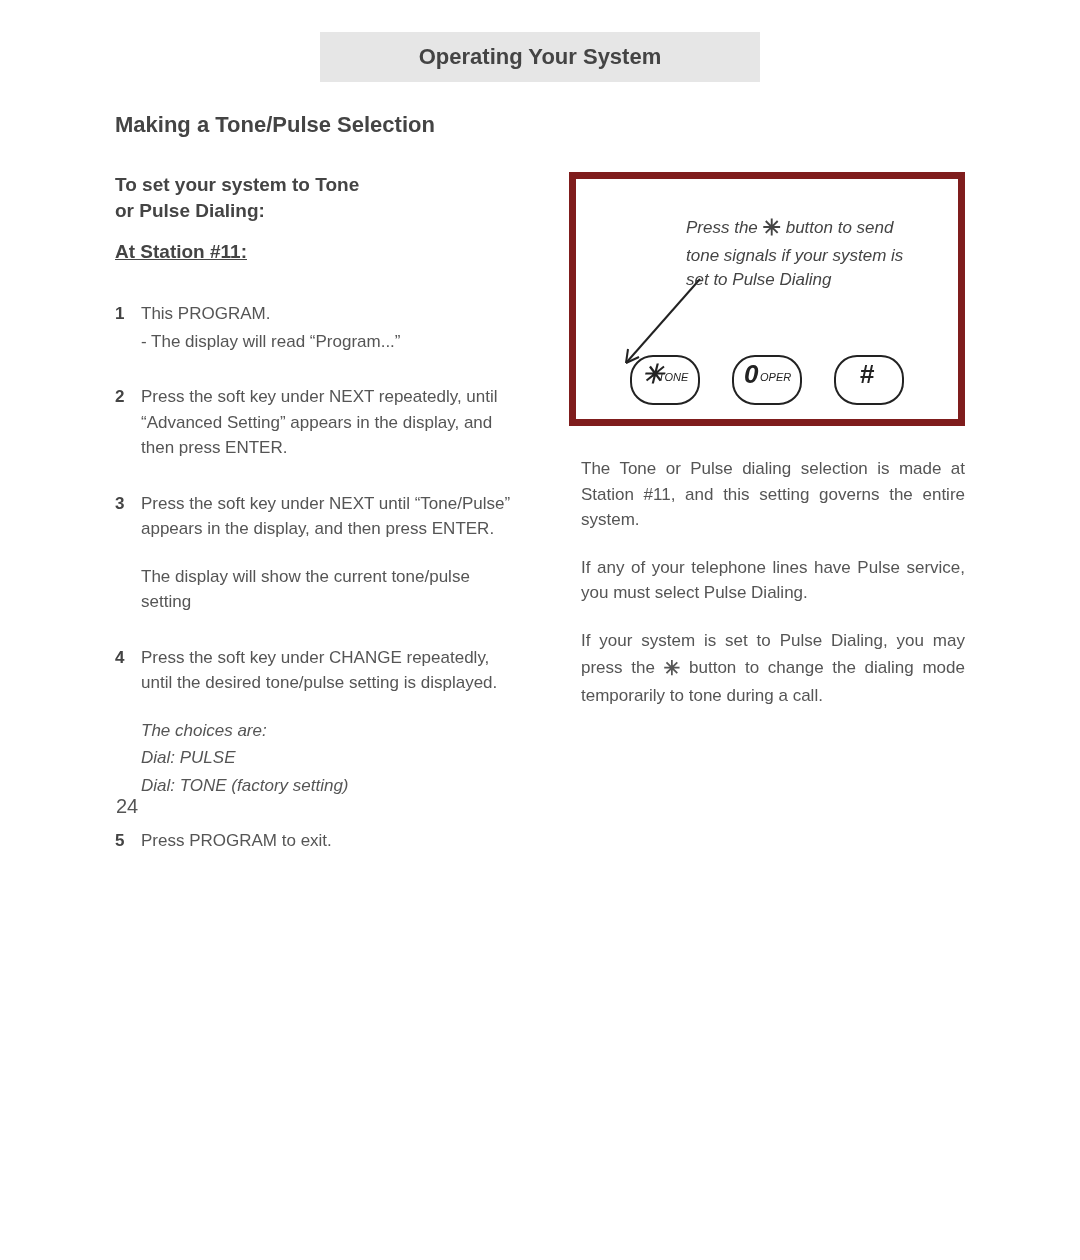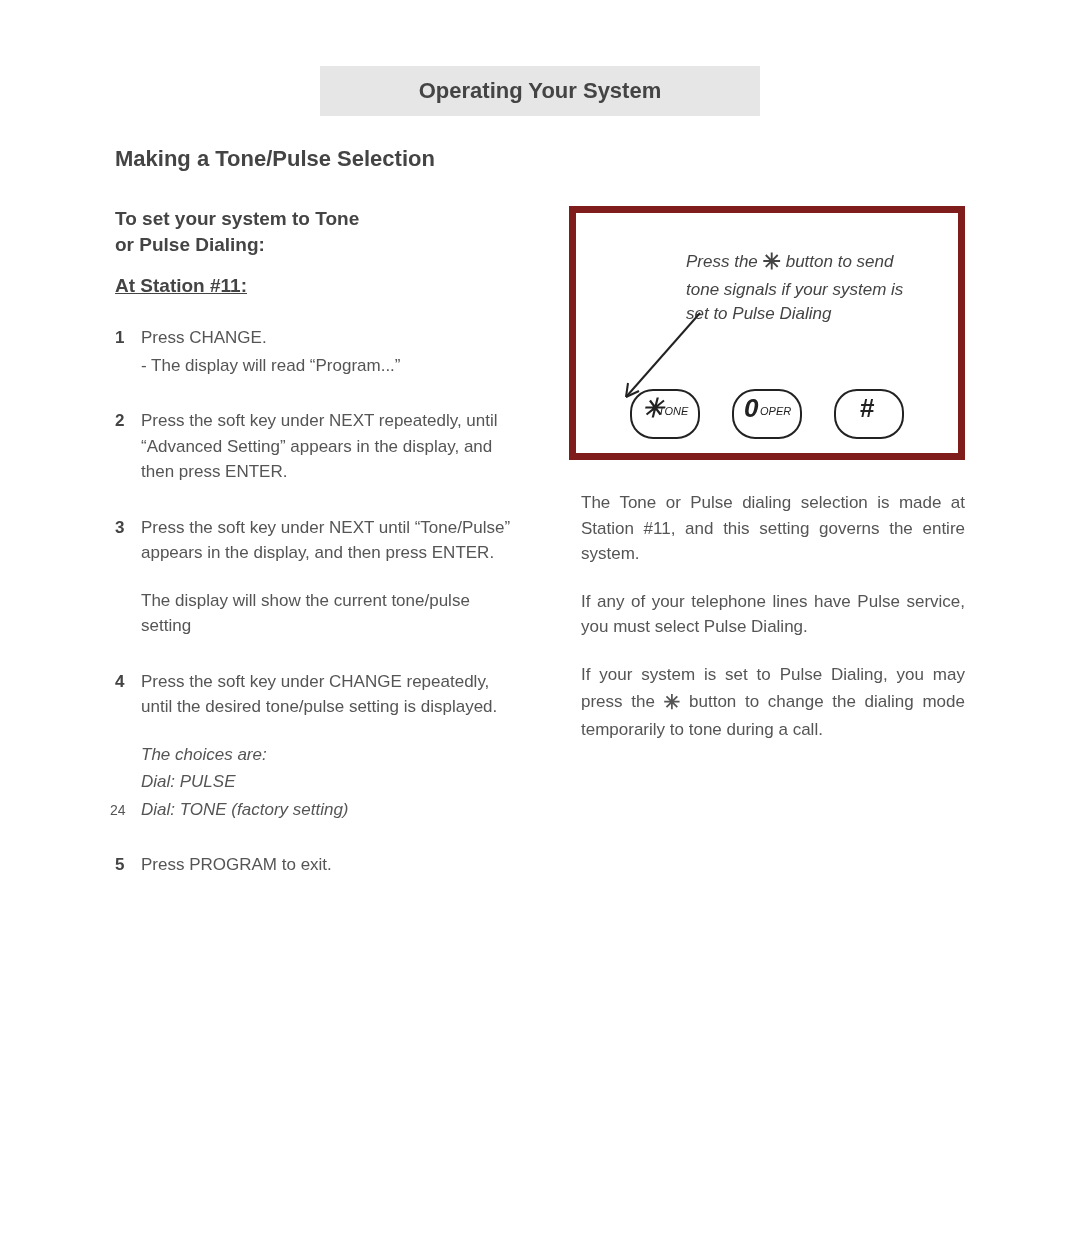--- a/index.html
+++ b/index.html
@@ -9,21 +9,21 @@
     height: 1260px;
     background: #ffffff;
     font-family: Arial, Helvetica, sans-serif;
     color: #444444;
   }
   .page {
     position: relative;
     width: 1080px;
     height: 980px;
     box-sizing: border-box;
-    padding: 66px 115px 0 115px;
+    padding: 32px 115px 0 115px;
   }
   .header-band {
     background: #e6e6e6;
     width: 440px;
     margin: 0 auto 30px auto;
     padding: 12px 0;
     text-align: center;
     font-size: 22px;
     font-weight: bold;
     color: #444;
@@ -47,21 +47,21 @@
     font-weight: bold;
     color: #444;
     line-height: 1.35;
     margin: 0 0 18px 0;
   }
   .station {
     font-size: 19px;
     font-weight: bold;
     color: #444;
     text-decoration: underline;
-    margin: 0 0 28px 0;
+    margin: 0 0 38px 0;
   }
   ol.steps {
     list-style: none;
     padding: 0;
     margin: 0;
     counter-reset: step;
   }
   ol.steps > li {
     position: relative;
     padding-left: 26px;
@@ -171,23 +171,23 @@
     margin: 0 0 22px 12px;
   }
   .inline-star {
     font-size: 20px;
     font-weight: bold;
     vertical-align: -2px;
   }
 
   .page-number {
     position: absolute;
-    left: 110px;
+    left: 116px;
     bottom: 162px;
-    font-size: 14px;
+    font-size: 20px;
     color: #555;
   }
 </style>
 </head>
 <body>
 
 <div class="page">
 
   <div class="header-band">Operating Your System</div>
 
@@ -199,21 +199,21 @@
 
       <div class="subhead">
         <span>To set your system to Tone</span><br>
         <span>or Pulse Dialing:</span>
       </div>
 
       <div class="station">At Station #11:</div>
 
       <ol class="steps">
         <li>
-          <span>Press CHANGE.</span>
+          <span>This PROGRAM.</span>
           <span class="step-sub">- The display will read “Program...”</span>
         </li>
         <li>
           <span>Press the soft key under NEXT repeatedly, until “Advanced Setting” appears in the display, and then press ENTER.</span>
         </li>
         <li>
           <span>Press the soft key under NEXT until “Tone/Pulse” appears in the display, and then press ENTER.</span>
           <span class="step-gap">The display will show the current tone/pulse setting</span>
         </li>
         <li>

